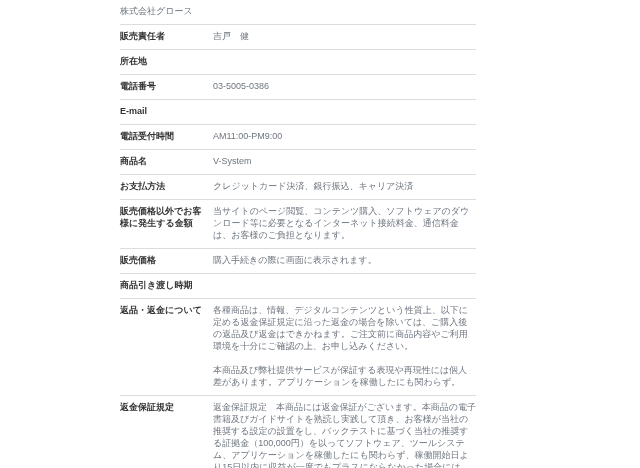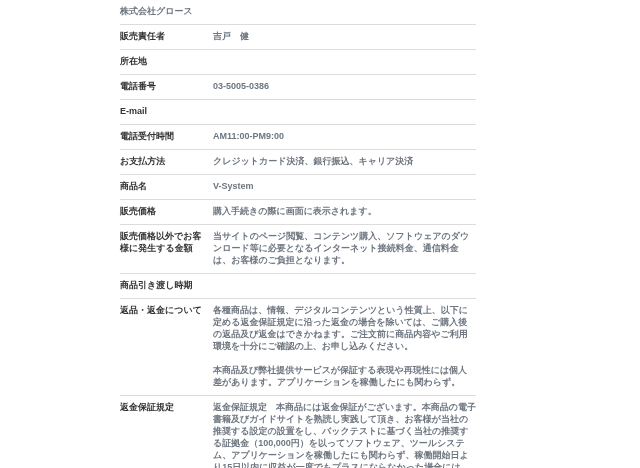--- a/index.html
+++ b/index.html
@@ -35,21 +35,20 @@
     line-height: 12px;
     font-weight: bold;
     color: var(--label, #333333);
   }
   .row-value {
     flex: 1;
     min-width: 0;
     font-size: 9px;
     line-height: 12px;
     color: var(--value, #6e7680);
-    font-weight: bold;
   }
   .row-value p {
     margin: 0 0 12px 0;
     white-space: pre-line;
     word-break: break-all;
   }
   .row-value p:last-child {
     margin-bottom: 0;
   }
 </style>
@@ -86,44 +85,44 @@
   </div>
 
   <div class="row">
     <div class="row-label">電話受付時間</div>
     <div class="row-value">
         <p>AM11:00-PM9:00</p>
       </div>
   </div>
 
   <div class="row">
+    <div class="row-label">商品名</div>
+    <div class="row-value">
+        <p>V-System</p>
+      </div>
+  </div>
+
+  <div class="row">
     <div class="row-label">お支払方法</div>
     <div class="row-value">
         <p>クレジットカード決済、銀行振込、キャリア決済</p>
       </div>
   </div>
 
   <div class="row">
-    <div class="row-label">商品名</div>
+    <div class="row-label">販売価格以外でお客様に発生する金額</div>
     <div class="row-value">
-        <p>V-System</p>
+        <p>当サイトのページ閲覧、コンテンツ購入、ソフトウェアのダウンロード等に必要となるインターネット接続料金、通信料金は、お客様のご負担となります。</p>
       </div>
   </div>
 
   <div class="row">
     <div class="row-label">販売価格</div>
     <div class="row-value">
         <p>購入手続きの際に画面に表示されます。</p>
-      </div>
-  </div>
-
-  <div class="row">
-    <div class="row-label">販売価格以外でお客様に発生する金額</div>
-    <div class="row-value">
-        <p>当サイトのページ閲覧、コンテンツ購入、ソフトウェアのダウンロード等に必要となるインターネット接続料金、通信料金は、お客様のご負担となります。</p>
       </div>
   </div>
 
   <div class="row">
     <div class="row-label">商品引き渡し時期</div>
   </div>
 
   <div class="row">
     <div class="row-label">返品・返金について</div>
     <div class="row-value">

